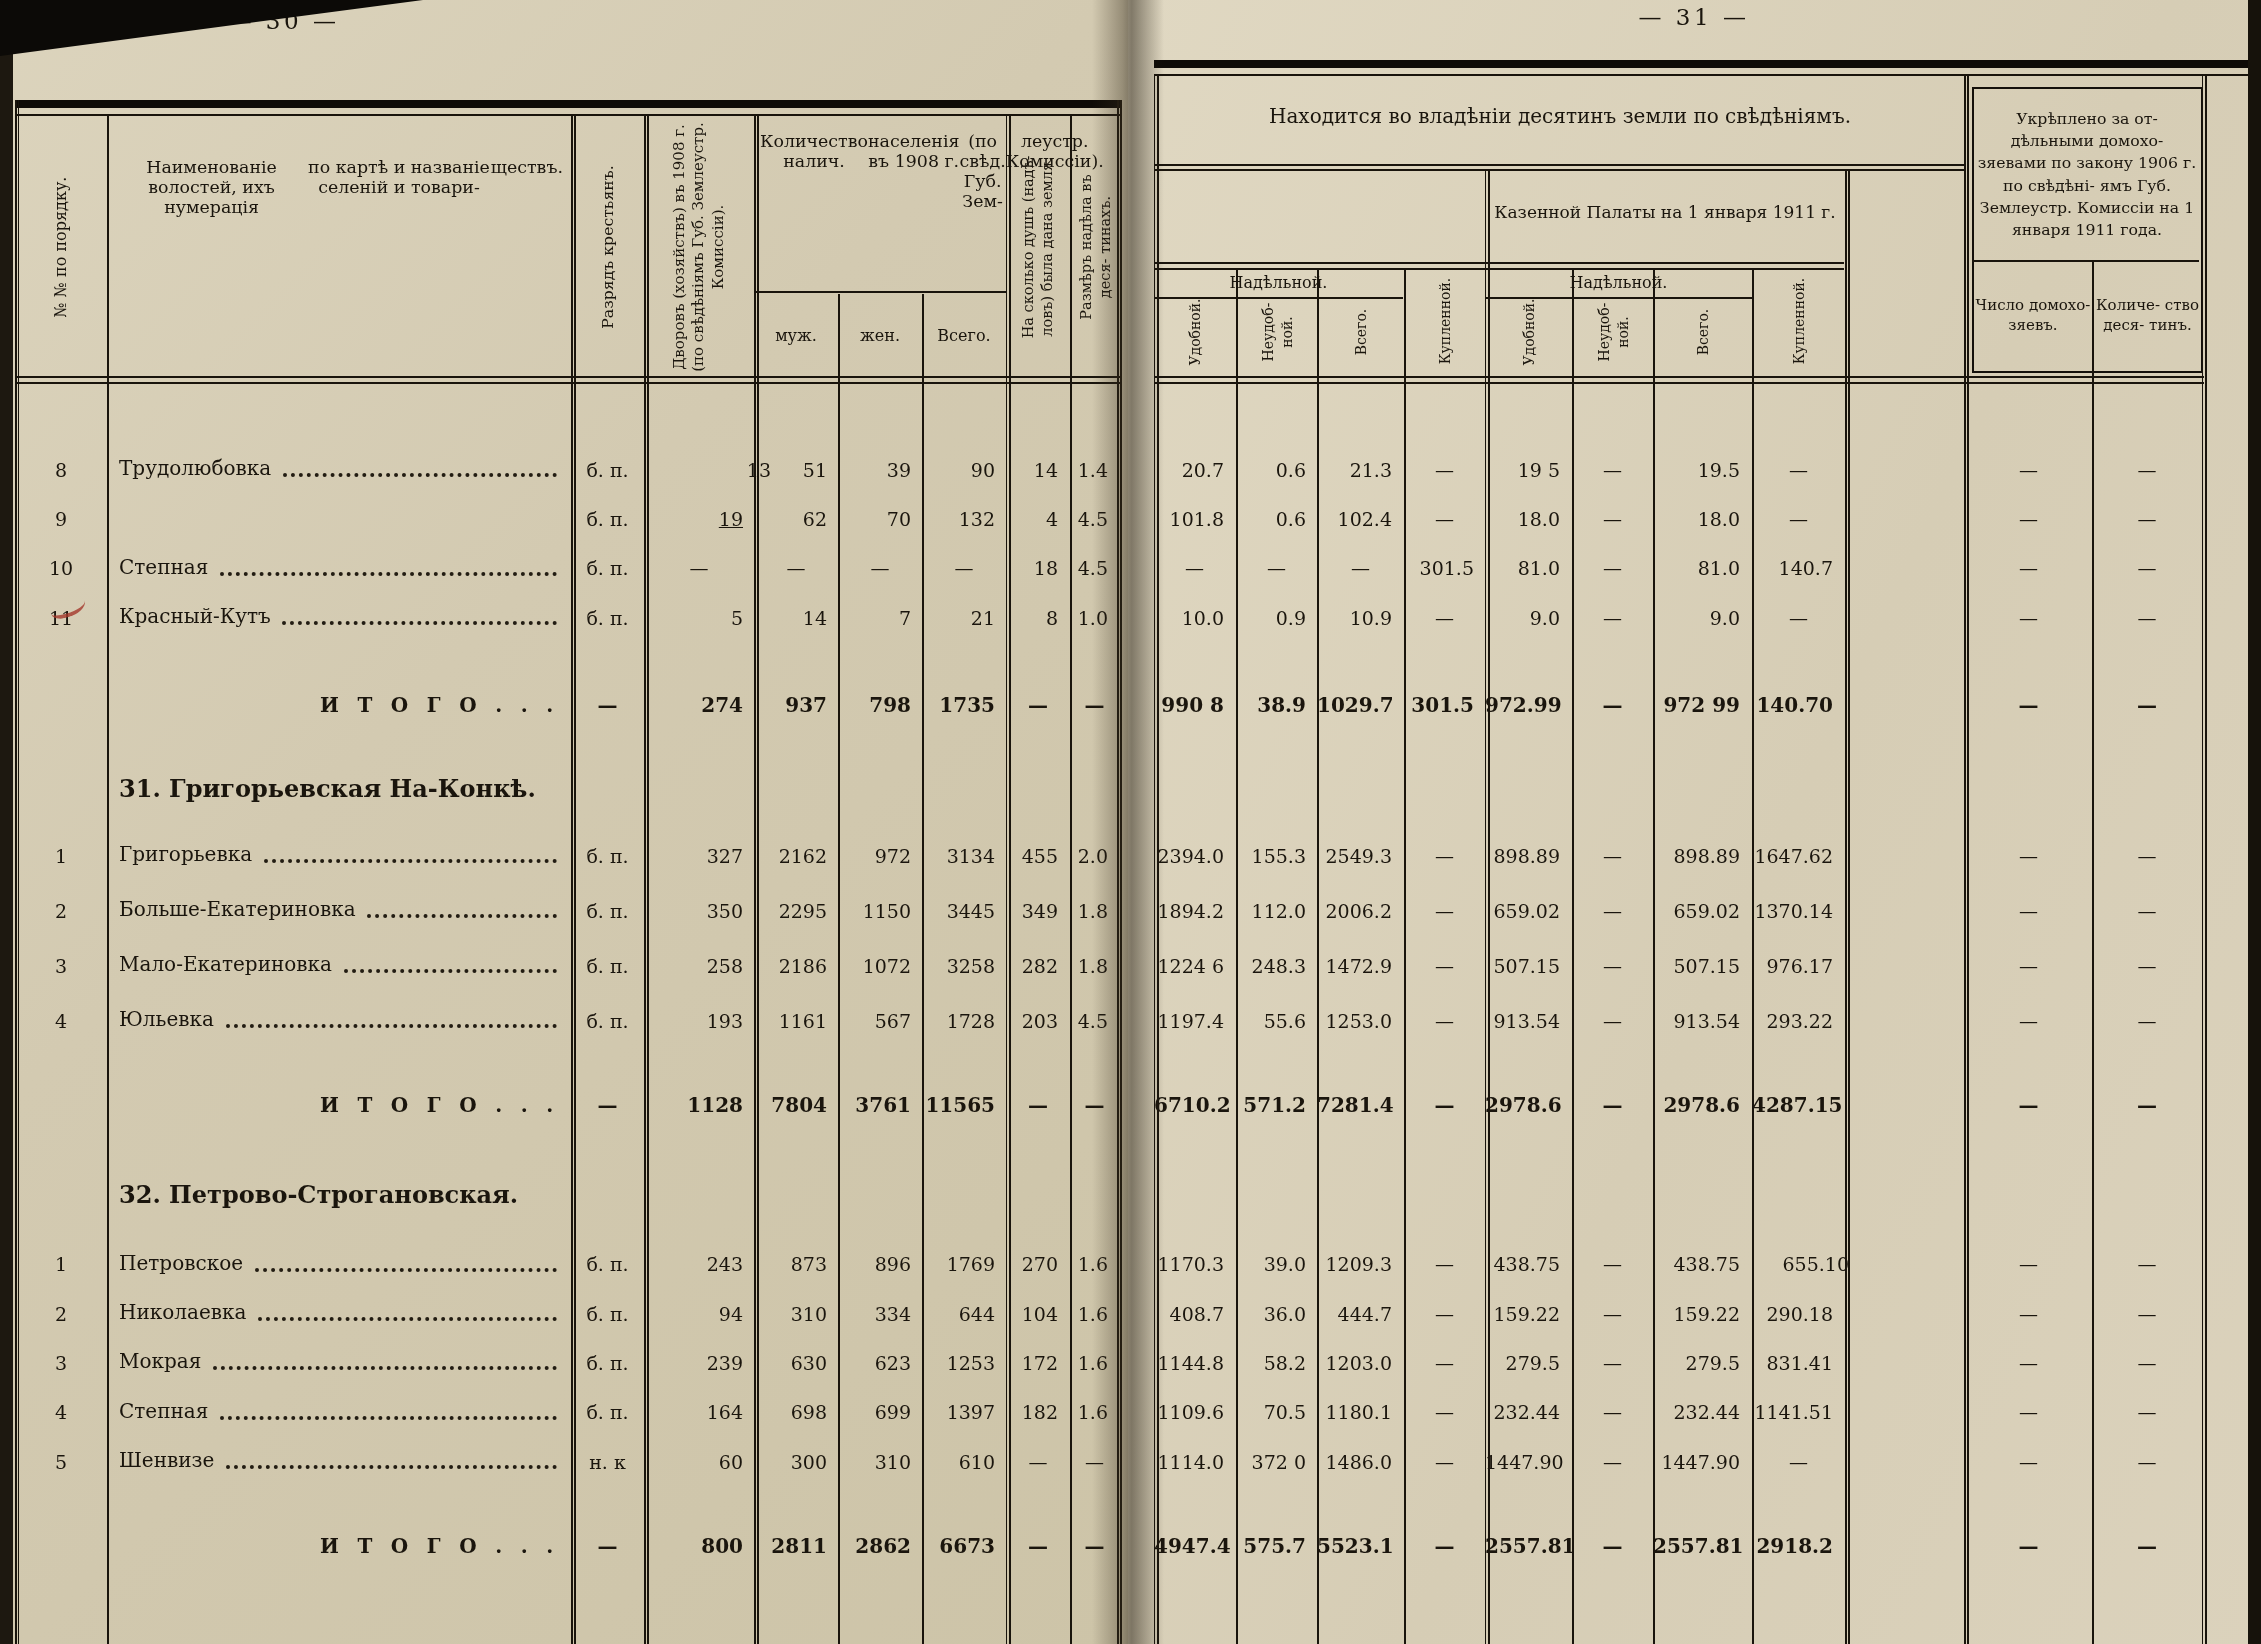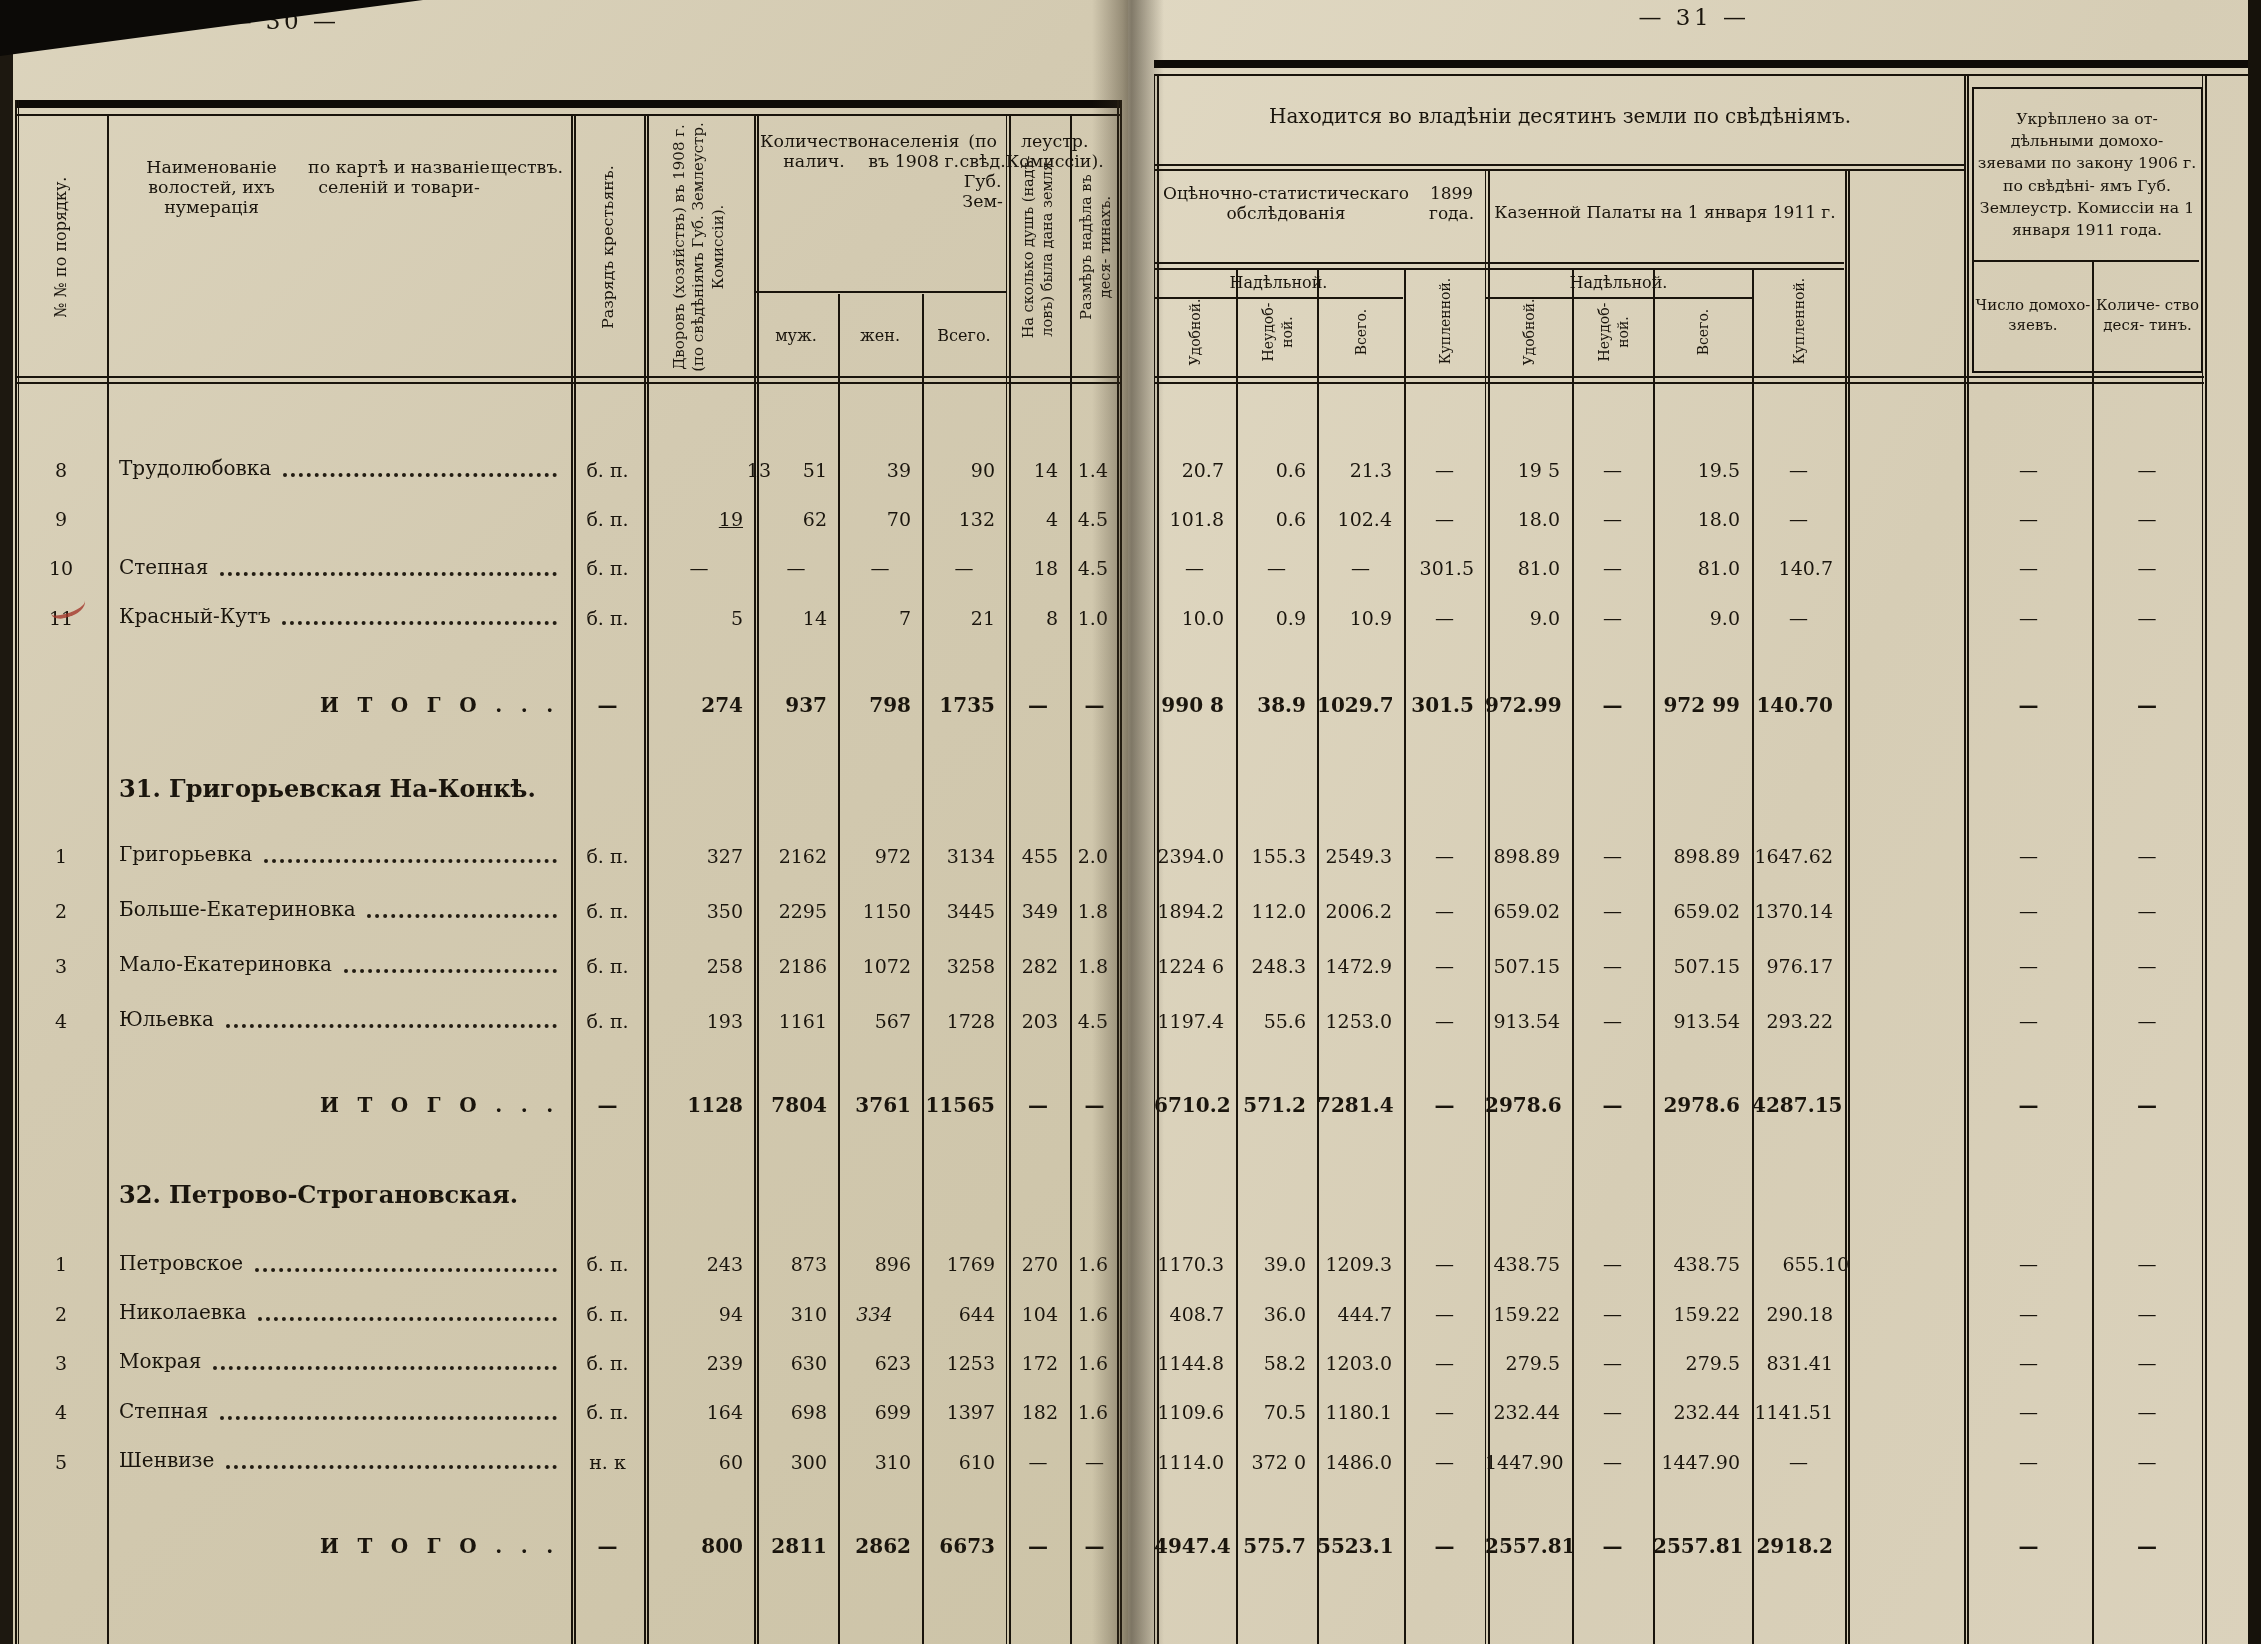--- a/index.html
+++ b/index.html
@@ -84,24 +84,20 @@
   </div>
   <div class="vbox" style="left:1070px;top:119px;width:49px;height:255px">
     <span style="width:174px;height:49px;font-size:14.5px">Размѣръ надѣла въ деся- тинахъ.</span>
   </div>
   <div class="hr" style="left:14.5px;top:376px;width:1105px"></div>
   <div class="hr" style="left:14.5px;top:382px;width:1105px"></div>
 
   <div class="hcell" style="left:1154px;top:90px;width:812px;height:52px;font-size:20px">Находится во владѣніи десятинъ земли по свѣдѣніямъ.</div>
   <div class="hr" style="left:1154px;top:164px;width:812px"></div>
   <div class="hr" style="left:1154px;top:169px;width:812px"></div>
-  <div class="stack" style="left:1154px;top:183px;width:331px;height:58px;font-size:17px">
-    <span>Оцѣночно-статистическаго обслѣдованія</span>
-    <span>1899 года.</span>
-  </div>
   <div class="hcell" style="left:1485px;top:183px;width:360px;height:58px;font-size:17px">Казенной Палаты на 1 января 1911 г.</div>
   <div class="hr" style="left:1154px;top:262px;width:690px"></div>
   <div class="hr" style="left:1154px;top:268px;width:690px"></div>
   <div class="hcell" style="left:1154px;top:270px;width:249px;height:27px;font-size:16px">Надѣльной.</div>
   <div class="hcell" style="left:1485px;top:270px;width:267px;height:27px;font-size:16px">Надѣльной.</div>
   <div class="hr" style="left:1154px;top:297px;width:249px"></div>
   <div class="hr" style="left:1485px;top:297px;width:267px"></div>
   <div class="vbox" style="left:1154px;top:293px;width:81px;height:78px">
     <span style="width:78px;height:81px;font-size:14px">Удобной.</span>
   </div>
@@ -394,21 +390,21 @@
       <div class="cell" style="left: 1964px; width: 129px; top: 1245px; text-align: center;">—</div>
       <div class="cell" style="left: 2092px; width: 110px; top: 1245px; text-align: center;">—</div>
       <div class="namecell" style="left: 119px; top: 1293px; width: 444px;">
         <span class="nm">Николаевка</span>
         <span class="leader"></span>
       </div>
       <div class="cell" style="left: 14.5px; width: 93px; top: 1295px; text-align: center;">2</div>
       <div class="cell" style="left: 571px; width: 73px; top: 1295px; text-align: center;">б. п.</div>
       <div class="cell" style="left: 644px; width: 99px; top: 1295px; text-align: right;">94</div>
       <div class="cell" style="left: 754px; width: 73px; top: 1295px; text-align: right;">310</div>
-      <div class="cell" style="left: 838px; width: 73px; top: 1295px; text-align: center; font-style: italic;">334</div>
+      <div class="cell" style="left: 838px; width: 73px; top: 1295px; text-align: right;">334</div>
       <div class="cell" style="left: 922px; width: 73px; top: 1295px; text-align: right;">644</div>
       <div class="cell" style="left: 1006px; width: 52px; top: 1295px; text-align: right;">104</div>
       <div class="cell" style="left: 1070px; width: 38px; top: 1295px; text-align: right;">1.6</div>
       <div class="cell" style="left: 1154px; width: 70px; top: 1295px; text-align: right;">408.7</div>
       <div class="cell" style="left: 1236px; width: 70px; top: 1295px; text-align: right;">36.0</div>
       <div class="cell" style="left: 1317px; width: 75px; top: 1295px; text-align: right;">444.7</div>
       <div class="cell" style="left: 1404px; width: 81px; top: 1295px; text-align: center;">—</div>
       <div class="cell" style="left: 1485px; width: 75px; top: 1295px; text-align: right;">159.22</div>
       <div class="cell" style="left: 1572px; width: 81px; top: 1295px; text-align: center;">—</div>
       <div class="cell" style="left: 1653px; width: 87px; top: 1295px; text-align: right;">159.22</div>

